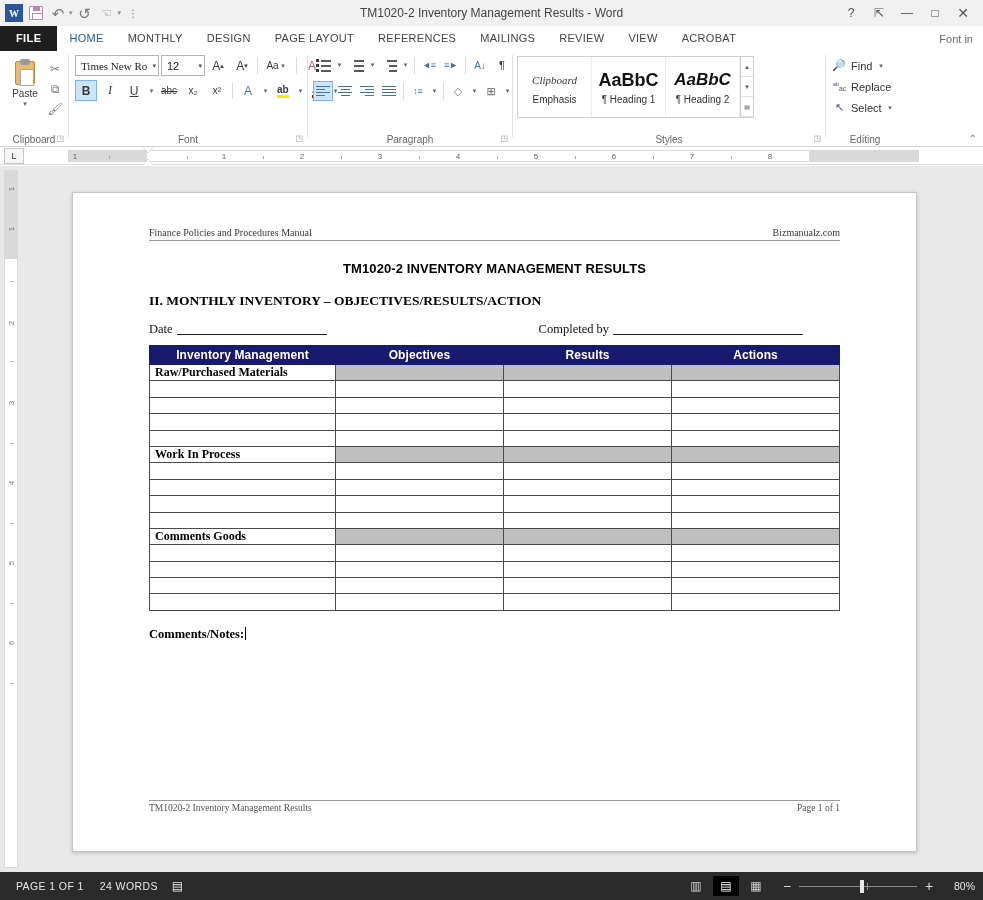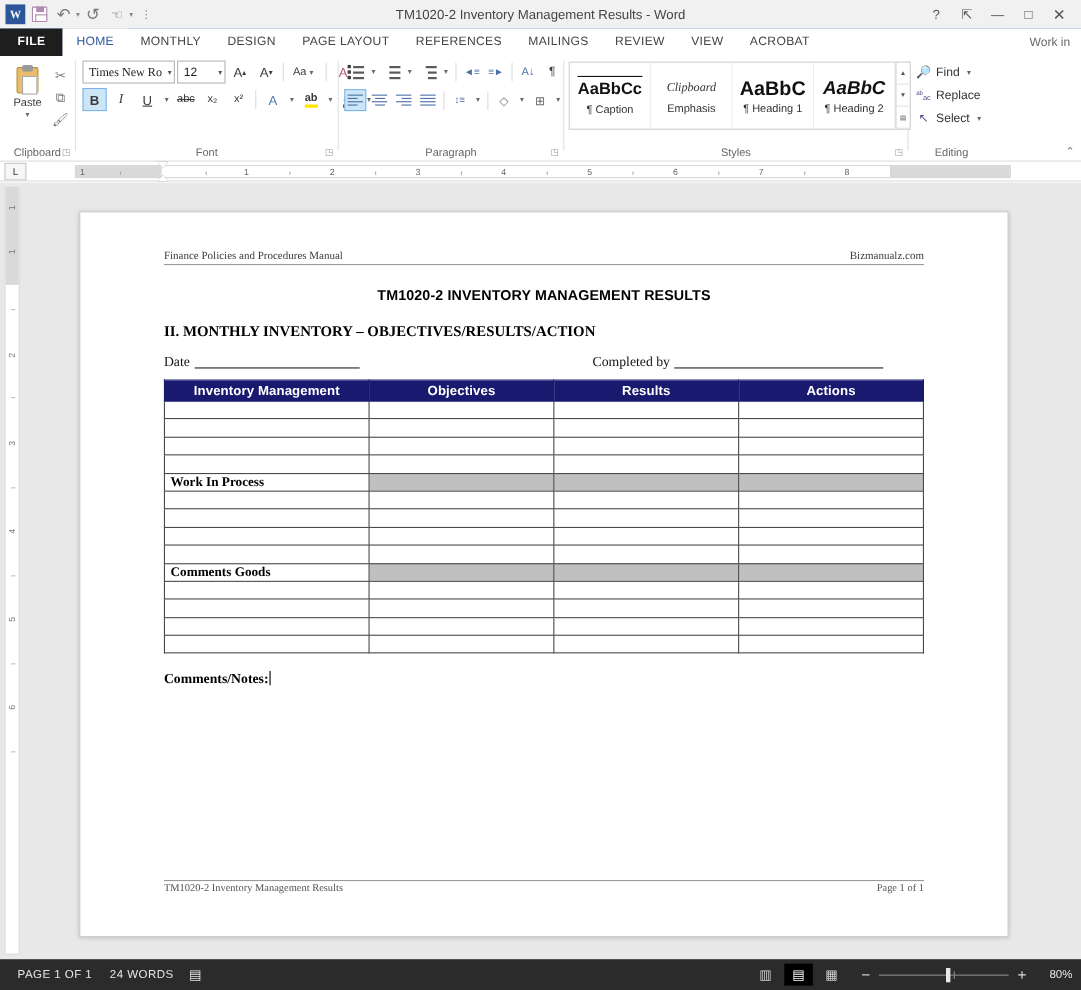--- a/index.html
+++ b/index.html
@@ -376,21 +376,21 @@
     <div class="tabbar-rest">
       <div class="tab active">HOME</div>
       <div class="tab">MONTHLY</div>
       <div class="tab">DESIGN</div>
       <div class="tab">PAGE LAYOUT</div>
       <div class="tab">REFERENCES</div>
       <div class="tab">MAILINGS</div>
       <div class="tab">REVIEW</div>
       <div class="tab">VIEW</div>
       <div class="tab">ACROBAT</div>
-      <div class="signin">Work in</div>
+      <div class="signin">Font in</div>
     </div>
   </div>
 
   <div class="ribbon">
 
     <div class="rgroup clip-grp">
       <div class="rgroup-body clip">
         <div class="paste-btn">
           <div class="paste-ico">
             <div class="paste-board"></div>
@@ -581,24 +581,20 @@
       <div class="rgroup-label">
         <span>Paragraph</span>
         <span class="dlg">◳</span>
       </div>
     </div>
     <div class="sep"></div>
 
     <div class="rgroup">
       <div class="rgroup-body stylesgrp">
         <div class="style-gallery">
-          <div class="style-item">
-            <div class="style-prev caption">AaBbCc</div>
-            <div class="style-name">¶ Caption</div>
-          </div>
           <div class="style-item">
             <div class="style-prev emph">Clipboard</div>
             <div class="style-name">Emphasis</div>
           </div>
           <div class="style-item">
             <div class="style-prev h1">AaBbC</div>
             <div class="style-name">¶ Heading 1</div>
           </div>
           <div class="style-item">
             <div class="style-prev h2">AaBbC</div>
@@ -718,20 +714,26 @@
             </colgroup>
           <thead>
             <tr>
               <th>Inventory Management</th>
               <th>Objectives</th>
               <th>Results</th>
               <th>Actions</th>
             </tr>
           </thead>
           <tbody>
+            <tr class="catrow">
+              <td class="catname">Raw/Purchased Materials</td>
+              <td class="shaded"></td>
+              <td class="shaded"></td>
+              <td class="shaded"></td>
+            </tr>
             <tr>
                 <td></td>
                 <td></td>
                 <td></td>
                 <td></td>
               </tr>
             <tr>
                 <td></td>
                 <td></td>
                 <td></td>

